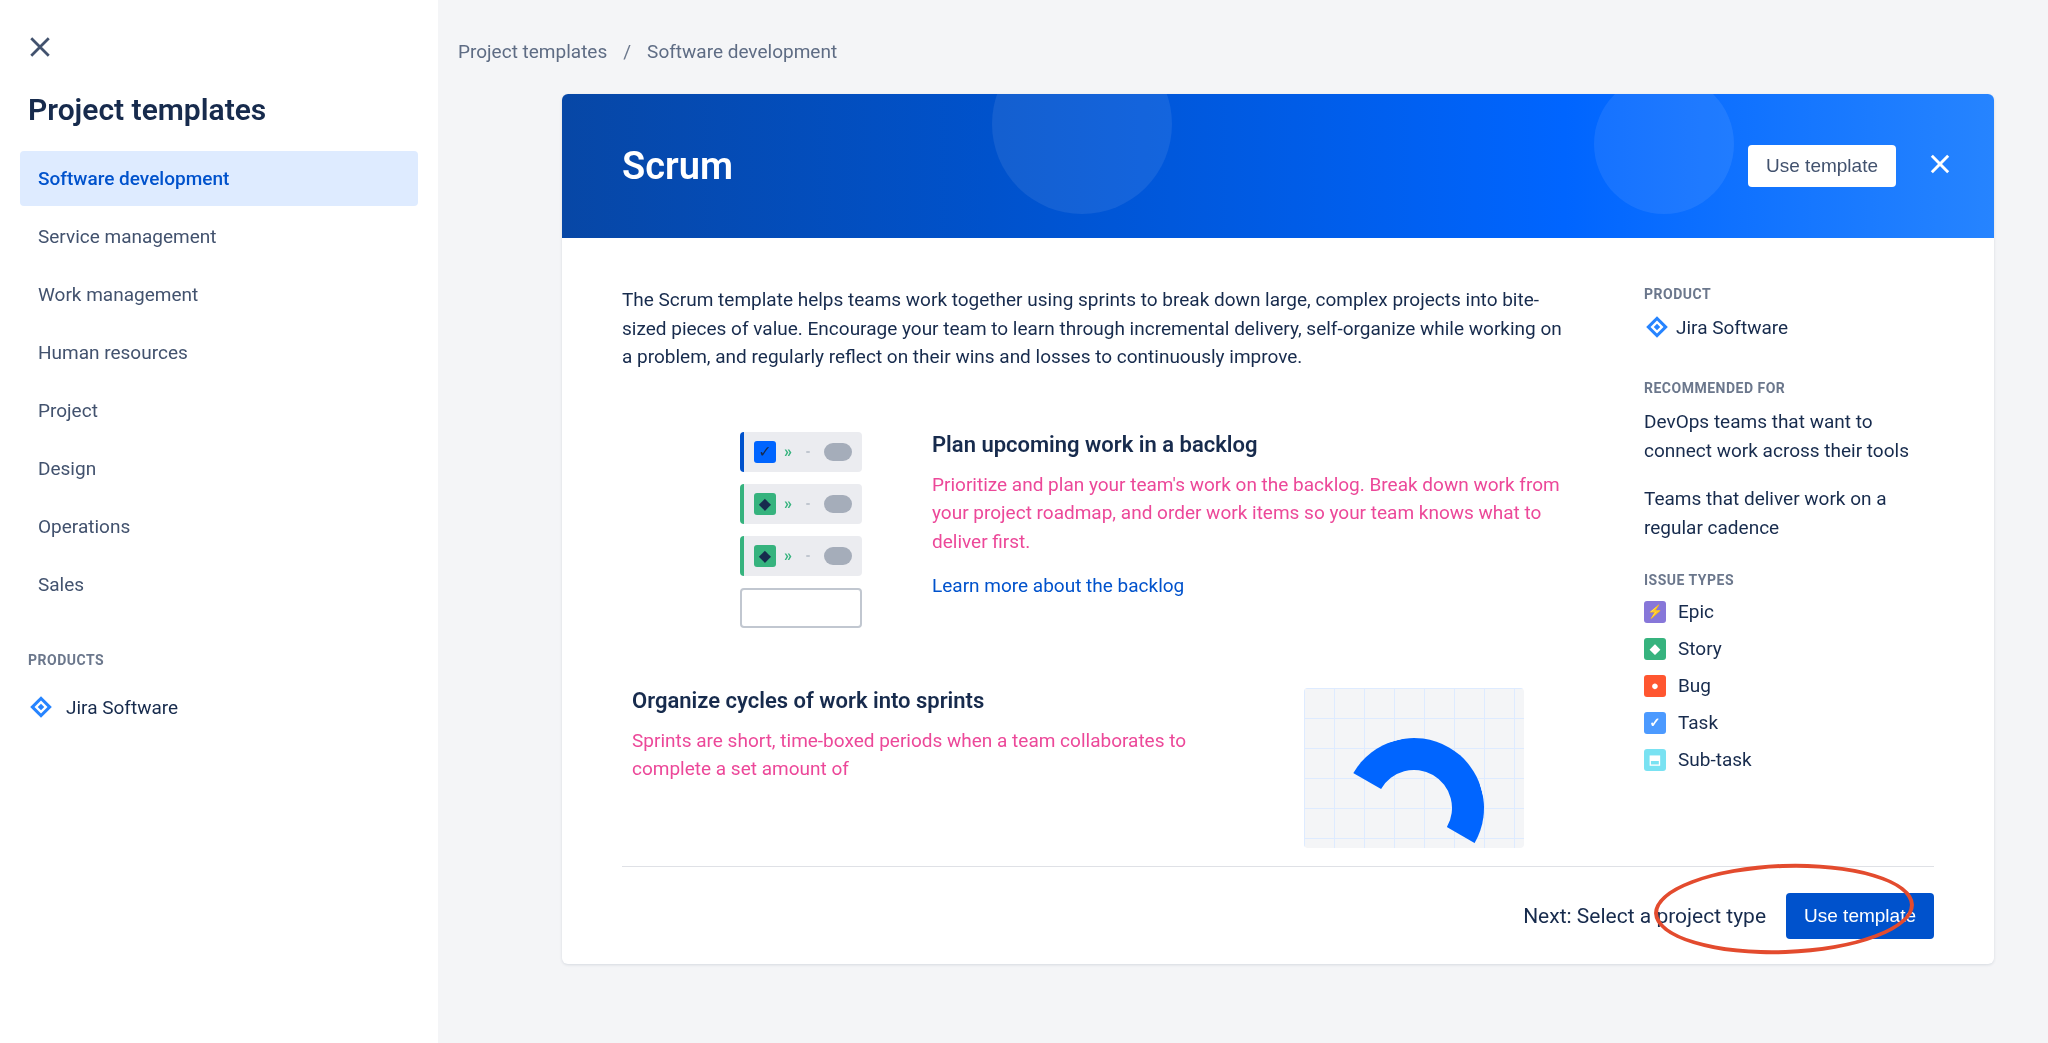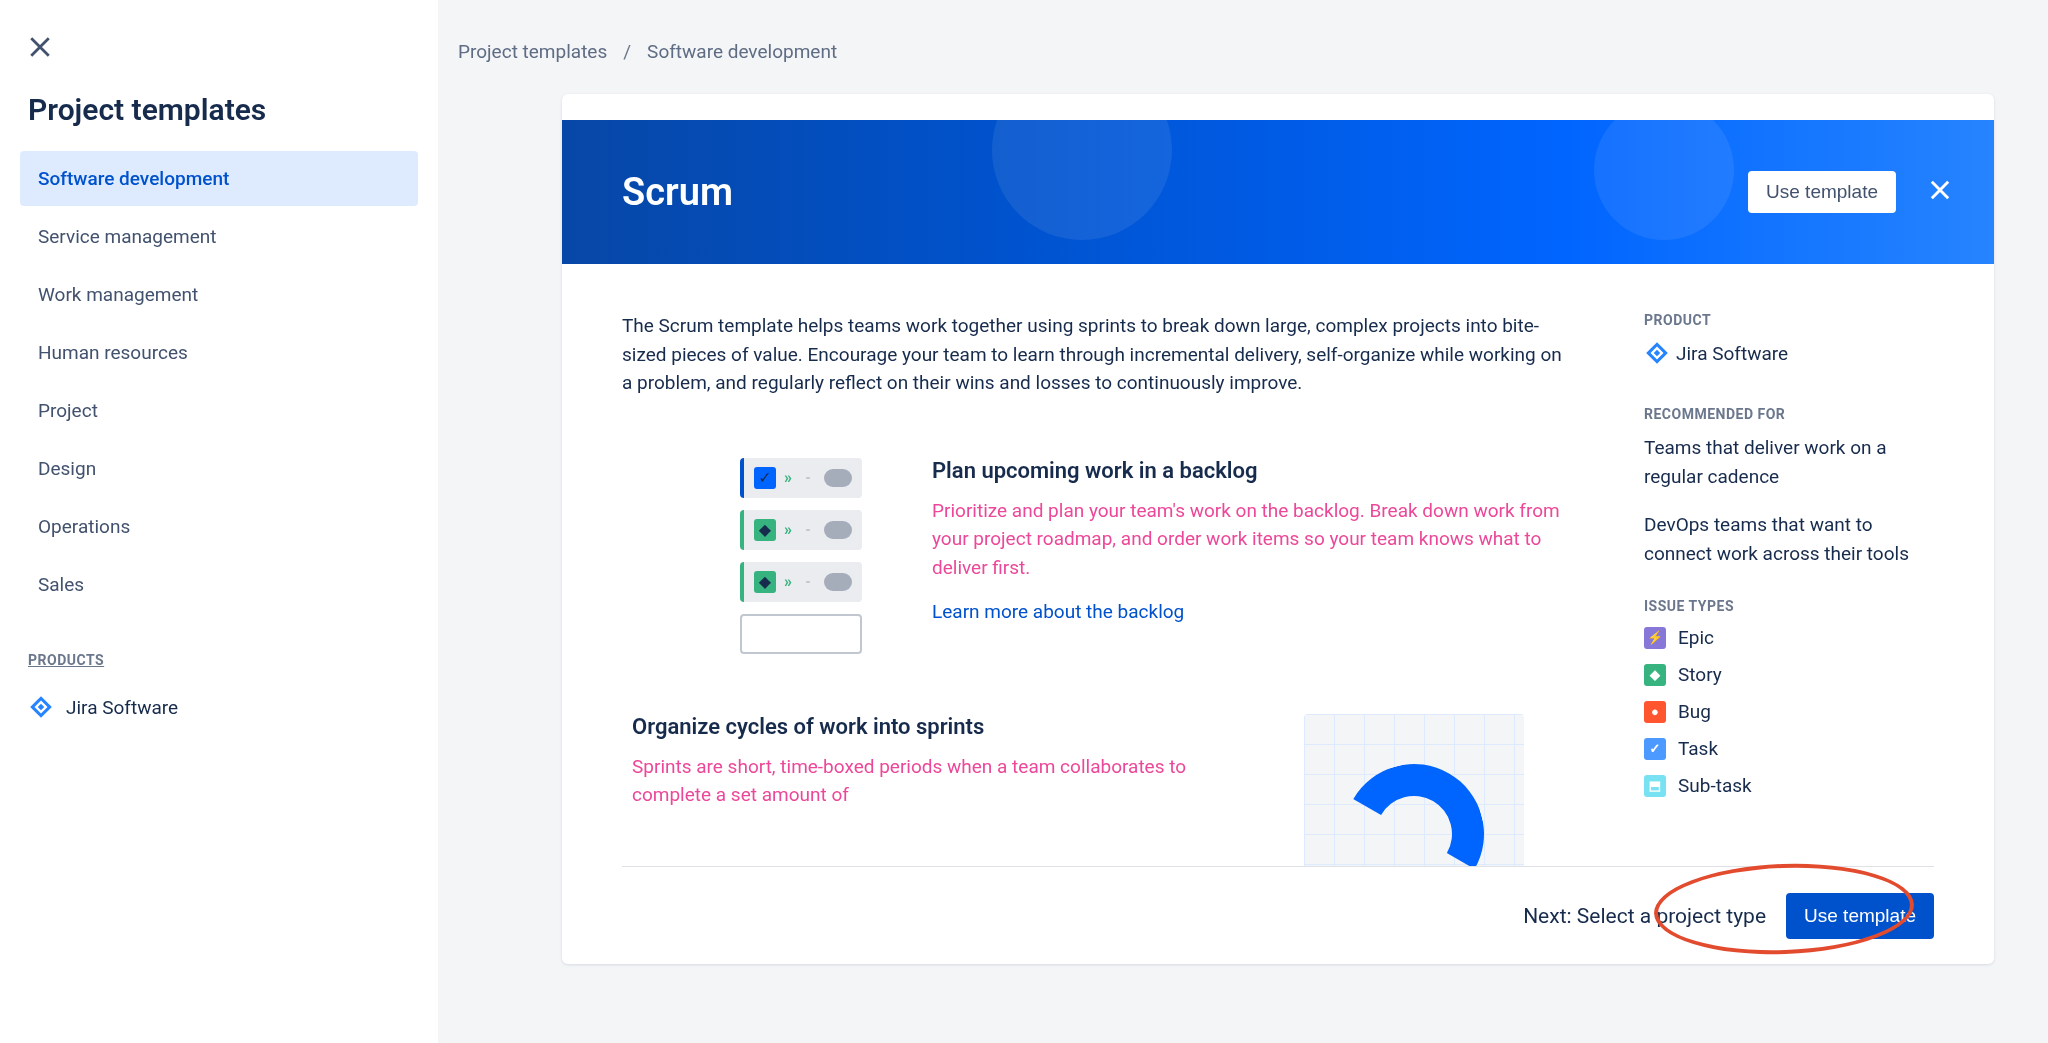--- a/index.html
+++ b/index.html
@@ -45,21 +45,20 @@
   background: #deebff;
   color: #0052cc;
   font-weight: 500;
 }
 .products-label {
   font-size: 14px;
   font-weight: 700;
   color: #6b778c;
   letter-spacing: 0.5px;
   margin: 40px 0 16px 8px;
-  text-decoration: underline;
 }
 .product-row {
   display: flex; align-items: center; gap: 12px;
   padding: 10px 8px;
   cursor: pointer;
 }
 .jira-icon {
   width: 26px; height: 26px;
   display: inline-flex; align-items:center; justify-content:center;
 }
@@ -88,21 +87,20 @@
   border-radius: 6px;
   box-shadow: 0 1px 3px rgba(9,30,66,0.12);
   overflow: hidden;
 }
 .hero {
   height: 144px;
   background: linear-gradient(90deg, #0747a6 0%, #0052cc 30%, #0065ff 70%, #2684ff 100%);
   position: relative;
   display: flex; align-items: center; justify-content: space-between;
   padding: 0 40px 0 60px;
-  margin-top: 26px;
 }
 .hero::before, .hero::after {
   content:"";
   position:absolute;
   border-radius:50%;
   background: rgba(255,255,255,0.08);
 }
 .hero::before { width: 180px; height: 180px; left: 430px; top: -60px; }
 .hero::after { width: 140px; height: 140px; right: 260px; top: -20px; }
 .hero-title {
@@ -320,22 +318,22 @@
             <svg viewBox="0 0 24 24">
                 <path fill="#2684ff" d="M12 2 L22 12 L12 22 L2 12 Z"></path>
                 <path fill="#fff" d="M12 6 L18 12 L12 18 L6 12 Z"></path>
                 <path fill="#2684ff" d="M12 9 L15 12 L12 15 L9 12 Z"></path>
               </svg>
           </span>
           <span>Jira Software</span>
         </div>
 
         <div class="meta-label">RECOMMENDED FOR</div>
+        <div class="rec-item">DevOps teams that want to connect work across their tools</div>
         <div class="rec-item">Teams that deliver work on a regular cadence</div>
-        <div class="rec-item">DevOps teams that want to connect work across their tools</div>
 
         <div class="meta-label" style="margin-top:30px">ISSUE TYPES</div>
         <div class="issue-row">
             <span class="issue-icon ic-epic">⚡</span>
             <span>Epic</span>
           </div>
         <div class="issue-row">
             <span class="issue-icon ic-story">◆</span>
             <span>Story</span>
           </div>

